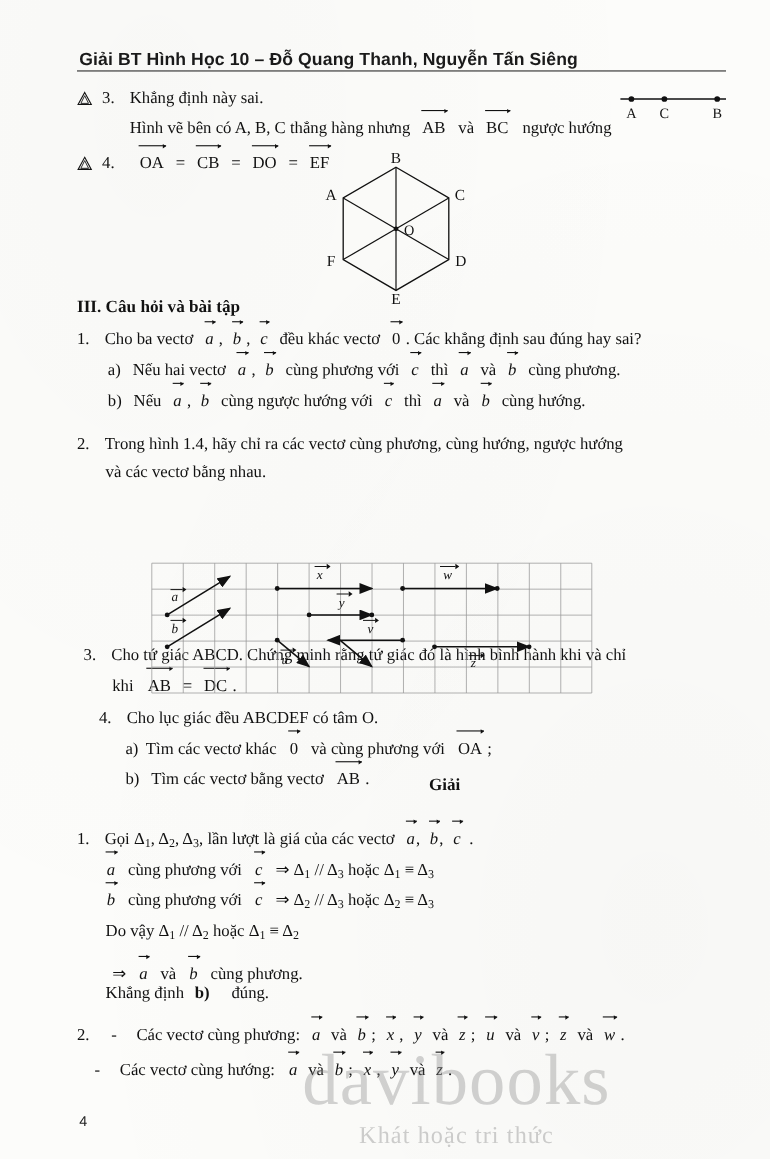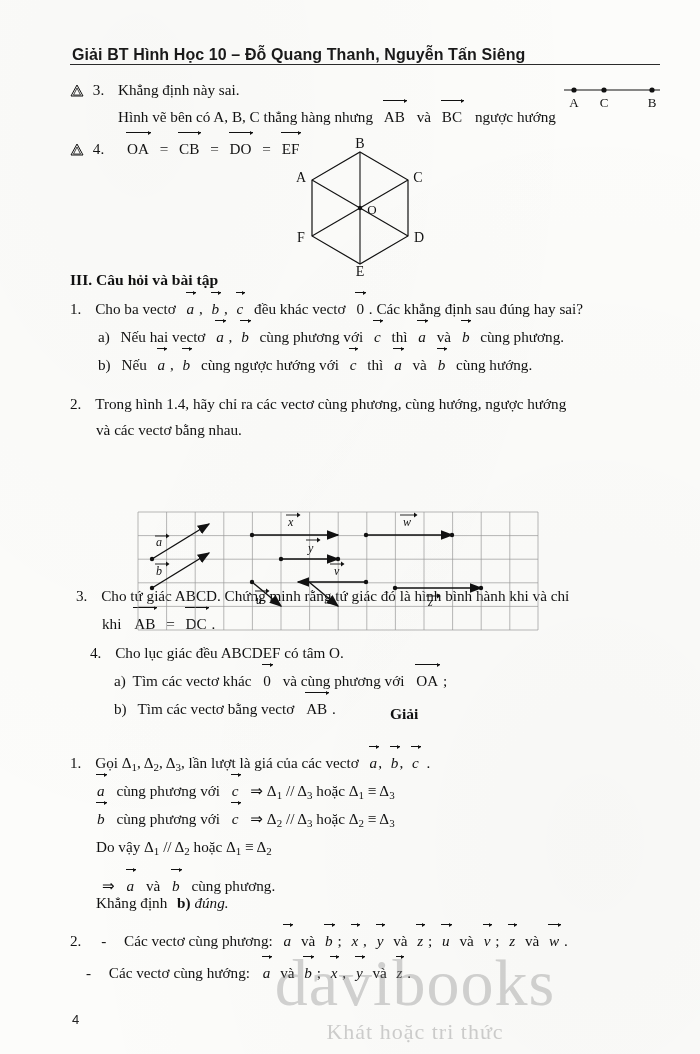--- a/index.html
+++ b/index.html
@@ -243,21 +243,21 @@
       <span>⇒</span>
       <span class="vec ital" style="margin-left:7px;">a</span>
       <span style="margin-left:7px;">và</span>
       <span class="vec ital" style="margin-left:7px;">b</span>
       <span style="margin-left:7px;">cùng phương.</span>
     </div>
 
     <div class="line" style="left:26px;top:819px;">
       <span>Khẳng định</span>
       <span class="bold" style="margin-left:6px;">b)</span>
-      <span style="margin-left:0;font-style:italic;">đúng.</span>
+      <span style="margin-left:16px;">đúng.</span>
     </div>
 
     <div class="line" style="left:0px;top:857px;">
       <span>2.</span>
       <span style="margin-left:16px;">-</span>
       <span style="margin-left:14px;">Các vectơ cùng phương:</span>
       <span class="vec ital" style="margin-left:6px;">a</span>
       <span style="margin-left:5px;">và</span>
       <span class="vec ital" style="margin-left:5px;">b</span>
       <span>;</span>

